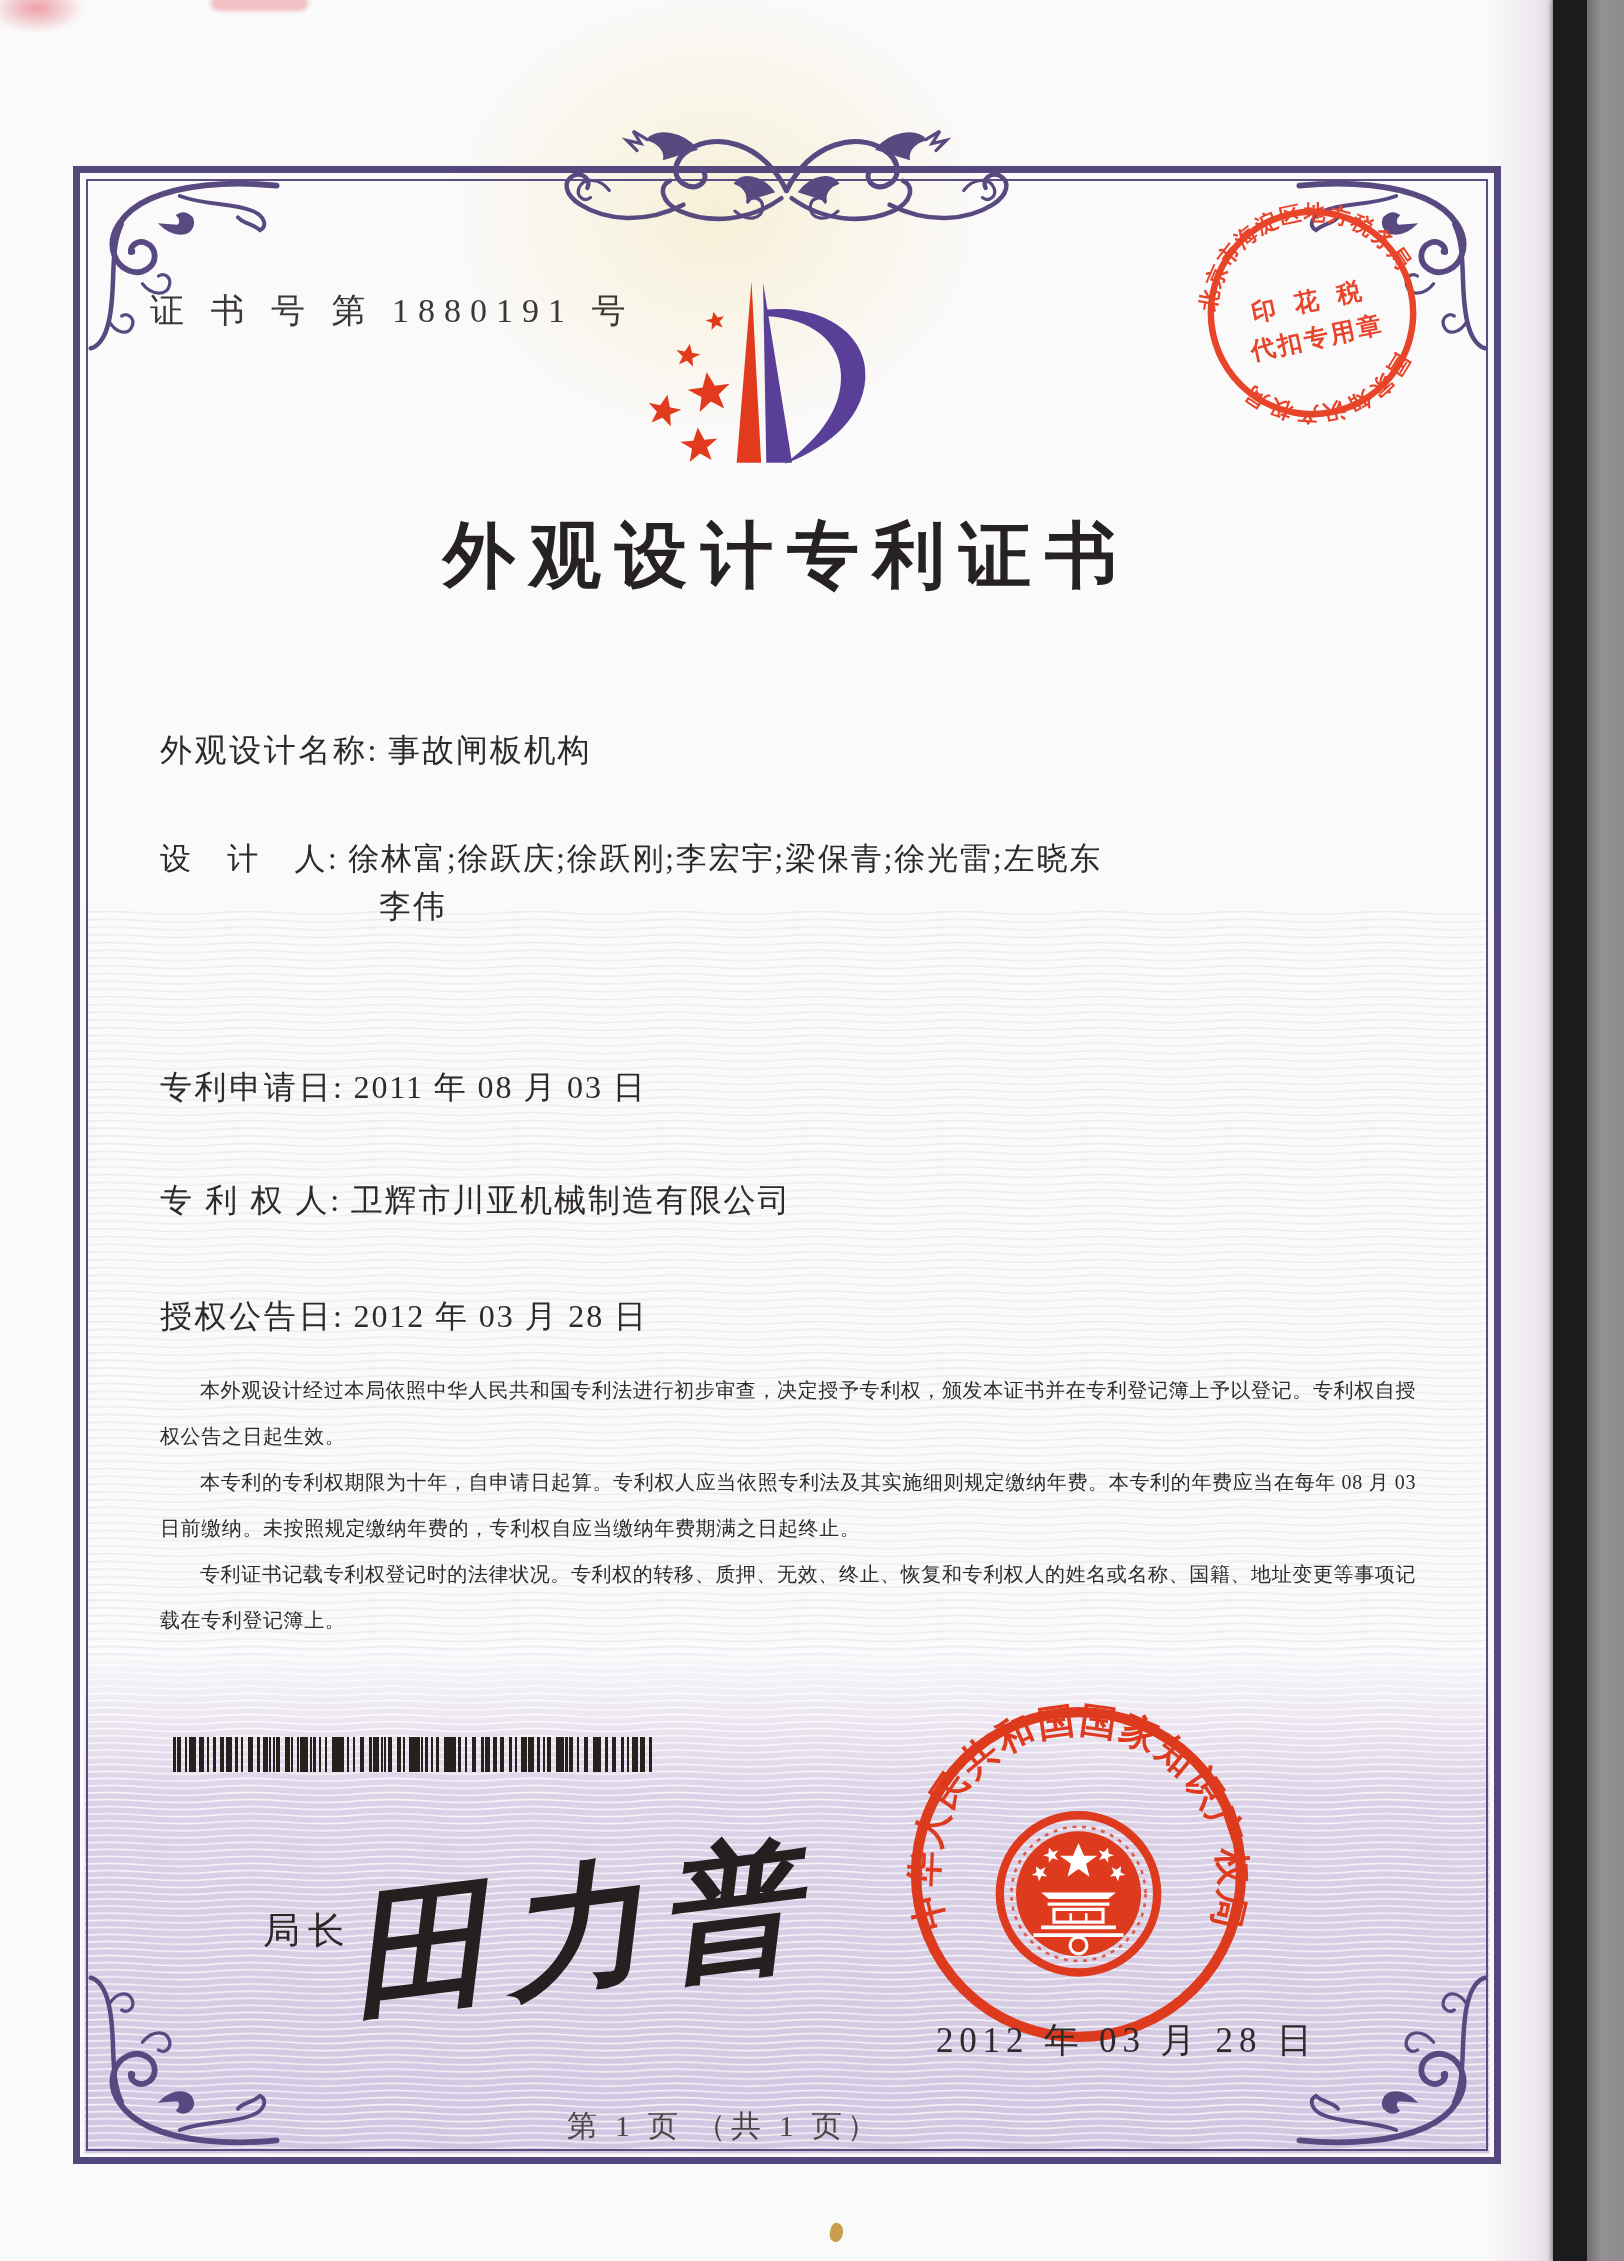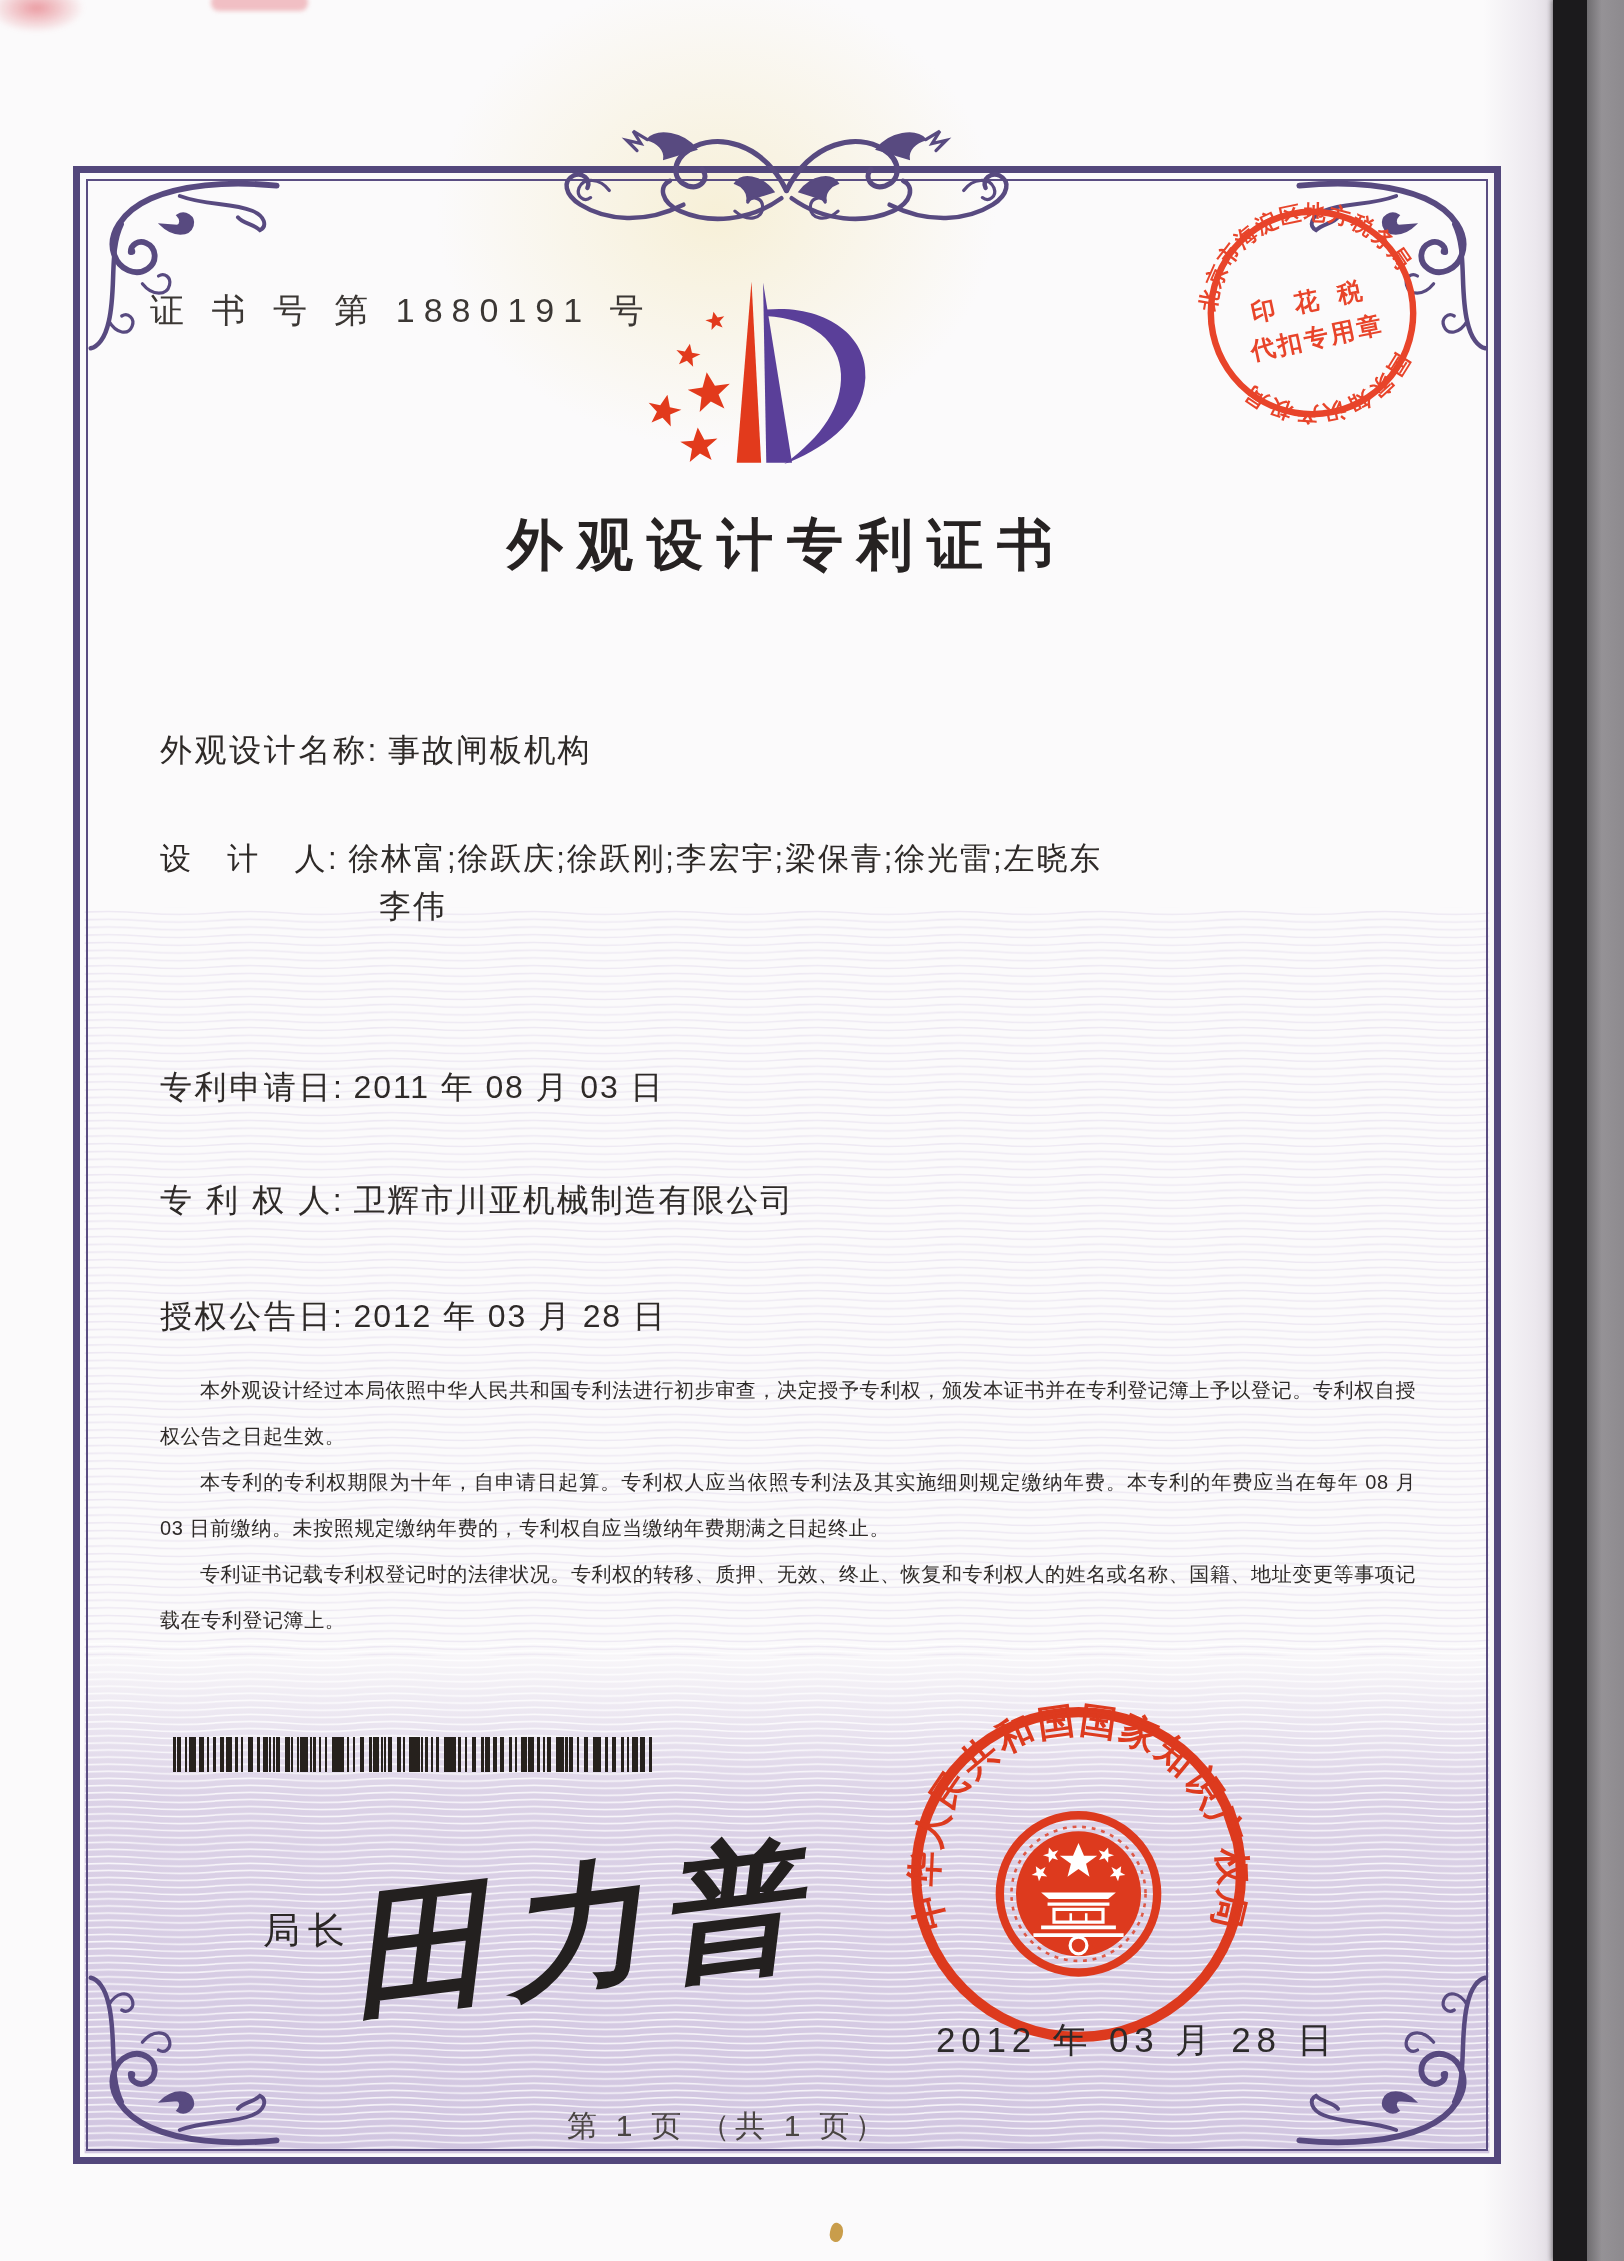--- a/index.html
+++ b/index.html
@@ -1,17 +1,17 @@
 <!DOCTYPE html>
 <html style="font-size:10.3px"><head>
 <meta charset="utf-8">
 <style>
   html,body{margin:0;padding:0;background:#8f8f8f;}
   .page{position:relative;width:1624px;height:2261px;overflow:hidden;
-        font-family:Liberation Sans, sans-serif;background:#c4b5fd;}
+        font-family:Liberation Serif, serif;background:#c4b5fd;}
   .paper{position:absolute;left:0;top:0;width:1587px;height:2261px;
          background:
            radial-gradient(ellipse 400px 335px at 716px 213px, rgba(243,231,186,.55), rgba(243,231,186,0) 70%),
            linear-gradient(90deg, #fbfafb 0 1483px, #ece8ee 1535px, #c9c2cc 1587px),
            #fbfafb;}
   .scan-darkbar{position:absolute;left:1553px;top:0;width:35px;height:2261px;background:#1b1a1c;
          box-shadow:0 0 5.2px 1.3px rgba(20,20,20,.55);}
   .scan-gray{position:absolute;left:1587px;top:0;width:37px;height:2261px;
          background:linear-gradient(90deg,#6f6d70,#959296 40%,#8d8a8e);}
   .smudge1{position:absolute;left:-11.6px;top:-17px;width:97px;height:50px;border-radius:50%;
@@ -26,21 +26,21 @@
          border:7.7px solid #53477c;box-sizing:border-box;}
   .frame-inner{position:absolute;left:6.4px;top:6.4px;right:6.4px;bottom:6.4px;
          border:2.6px solid #5a4d82;}
   .watermark{position:absolute;left:73px;top:166px;}
 
   .ornament{position:absolute;color:#584a80;}
 
   .cert-no{position:absolute;left:150px;top:288px;font-size:34px;letter-spacing:9px;color:#3b3734;white-space:nowrap;}
   .logo{position:absolute;left:635px;top:276px;}
   .title{position:absolute;left:73px;top:508px;width:1428px;text-align:center;
-         font-size:56px;font-weight:700;letter-spacing:14px;color:#262222;white-space:nowrap;}
+         font-size:72px;font-weight:700;letter-spacing:14px;color:#262222;white-space:nowrap;}
 
   .field{position:absolute;left:160px;font-size:32px;color:#2e2a28;white-space:nowrap;}
   .field .lbl{letter-spacing:2.6px;}
   .field .val{margin-left:9px;letter-spacing:1.9px;}
   .field .val2{letter-spacing:1.9px;}
 
   .paras{position:absolute;left:160px;top:1367px;width:1256px;font-size:20px;line-height:46px;
          color:#2e2a28;text-align:justify;letter-spacing:0.6px;}
   .paras p{margin:0;text-indent:2em;}
 

